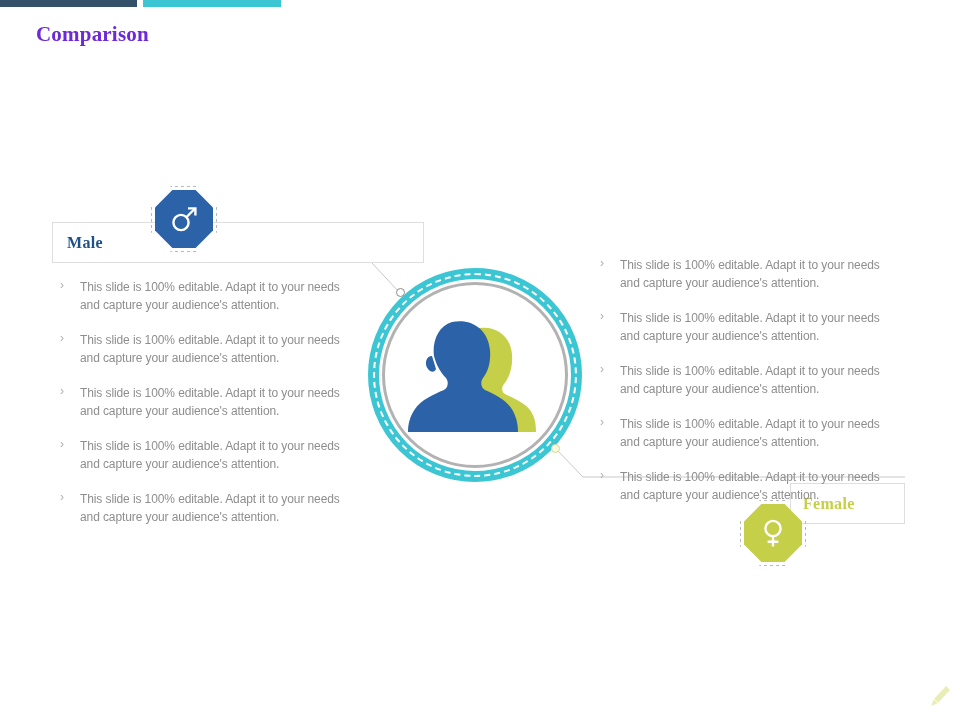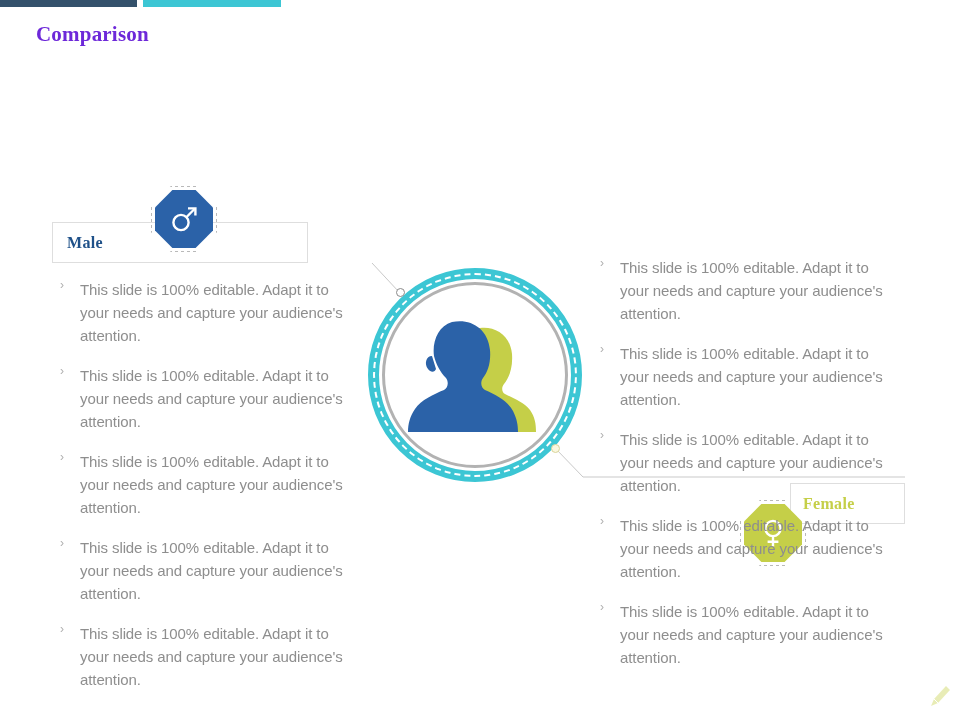--- a/index.html
+++ b/index.html
@@ -45,21 +45,21 @@
   .label-box {
     position: absolute;
     border: 1px solid #dedede;
     background: #ffffff;
     box-sizing: border-box;
     display: flex;
     align-items: center;
   }
   .label-box.male {
     left: 52px; top: 222px;
-    width: 256px; height: 41px;
+    width: 372px; height: 41px;
     padding-left: 14px;
   }
   .label-box.female {
     left: 790px; top: 483px;
     width: 115px; height: 41px;
     padding-left: 12px;
   }
   .label-text {
     font-family: "Liberation Serif", serif;
     font-weight: bold;
@@ -151,22 +151,22 @@
   }
   .bullet-mark {
     color: #b0b0b0;
     font-size: 12px;
     line-height: 14px;
     width: 20px;
     flex: 0 0 20px;
   }
   .bullet-copy {
     color: #8e8e8e;
-    font-size: 15px;
-    line-height: 23px;
+    font-size: 12px;
+    line-height: 18px;
     letter-spacing: -0.1px;
   }
 
   
   .watermark { position: absolute; right: 8px; bottom: 6px; opacity: .55; }
 </style>
 </head>
 <body>
 
 <div class="topbar-navy"></div>

